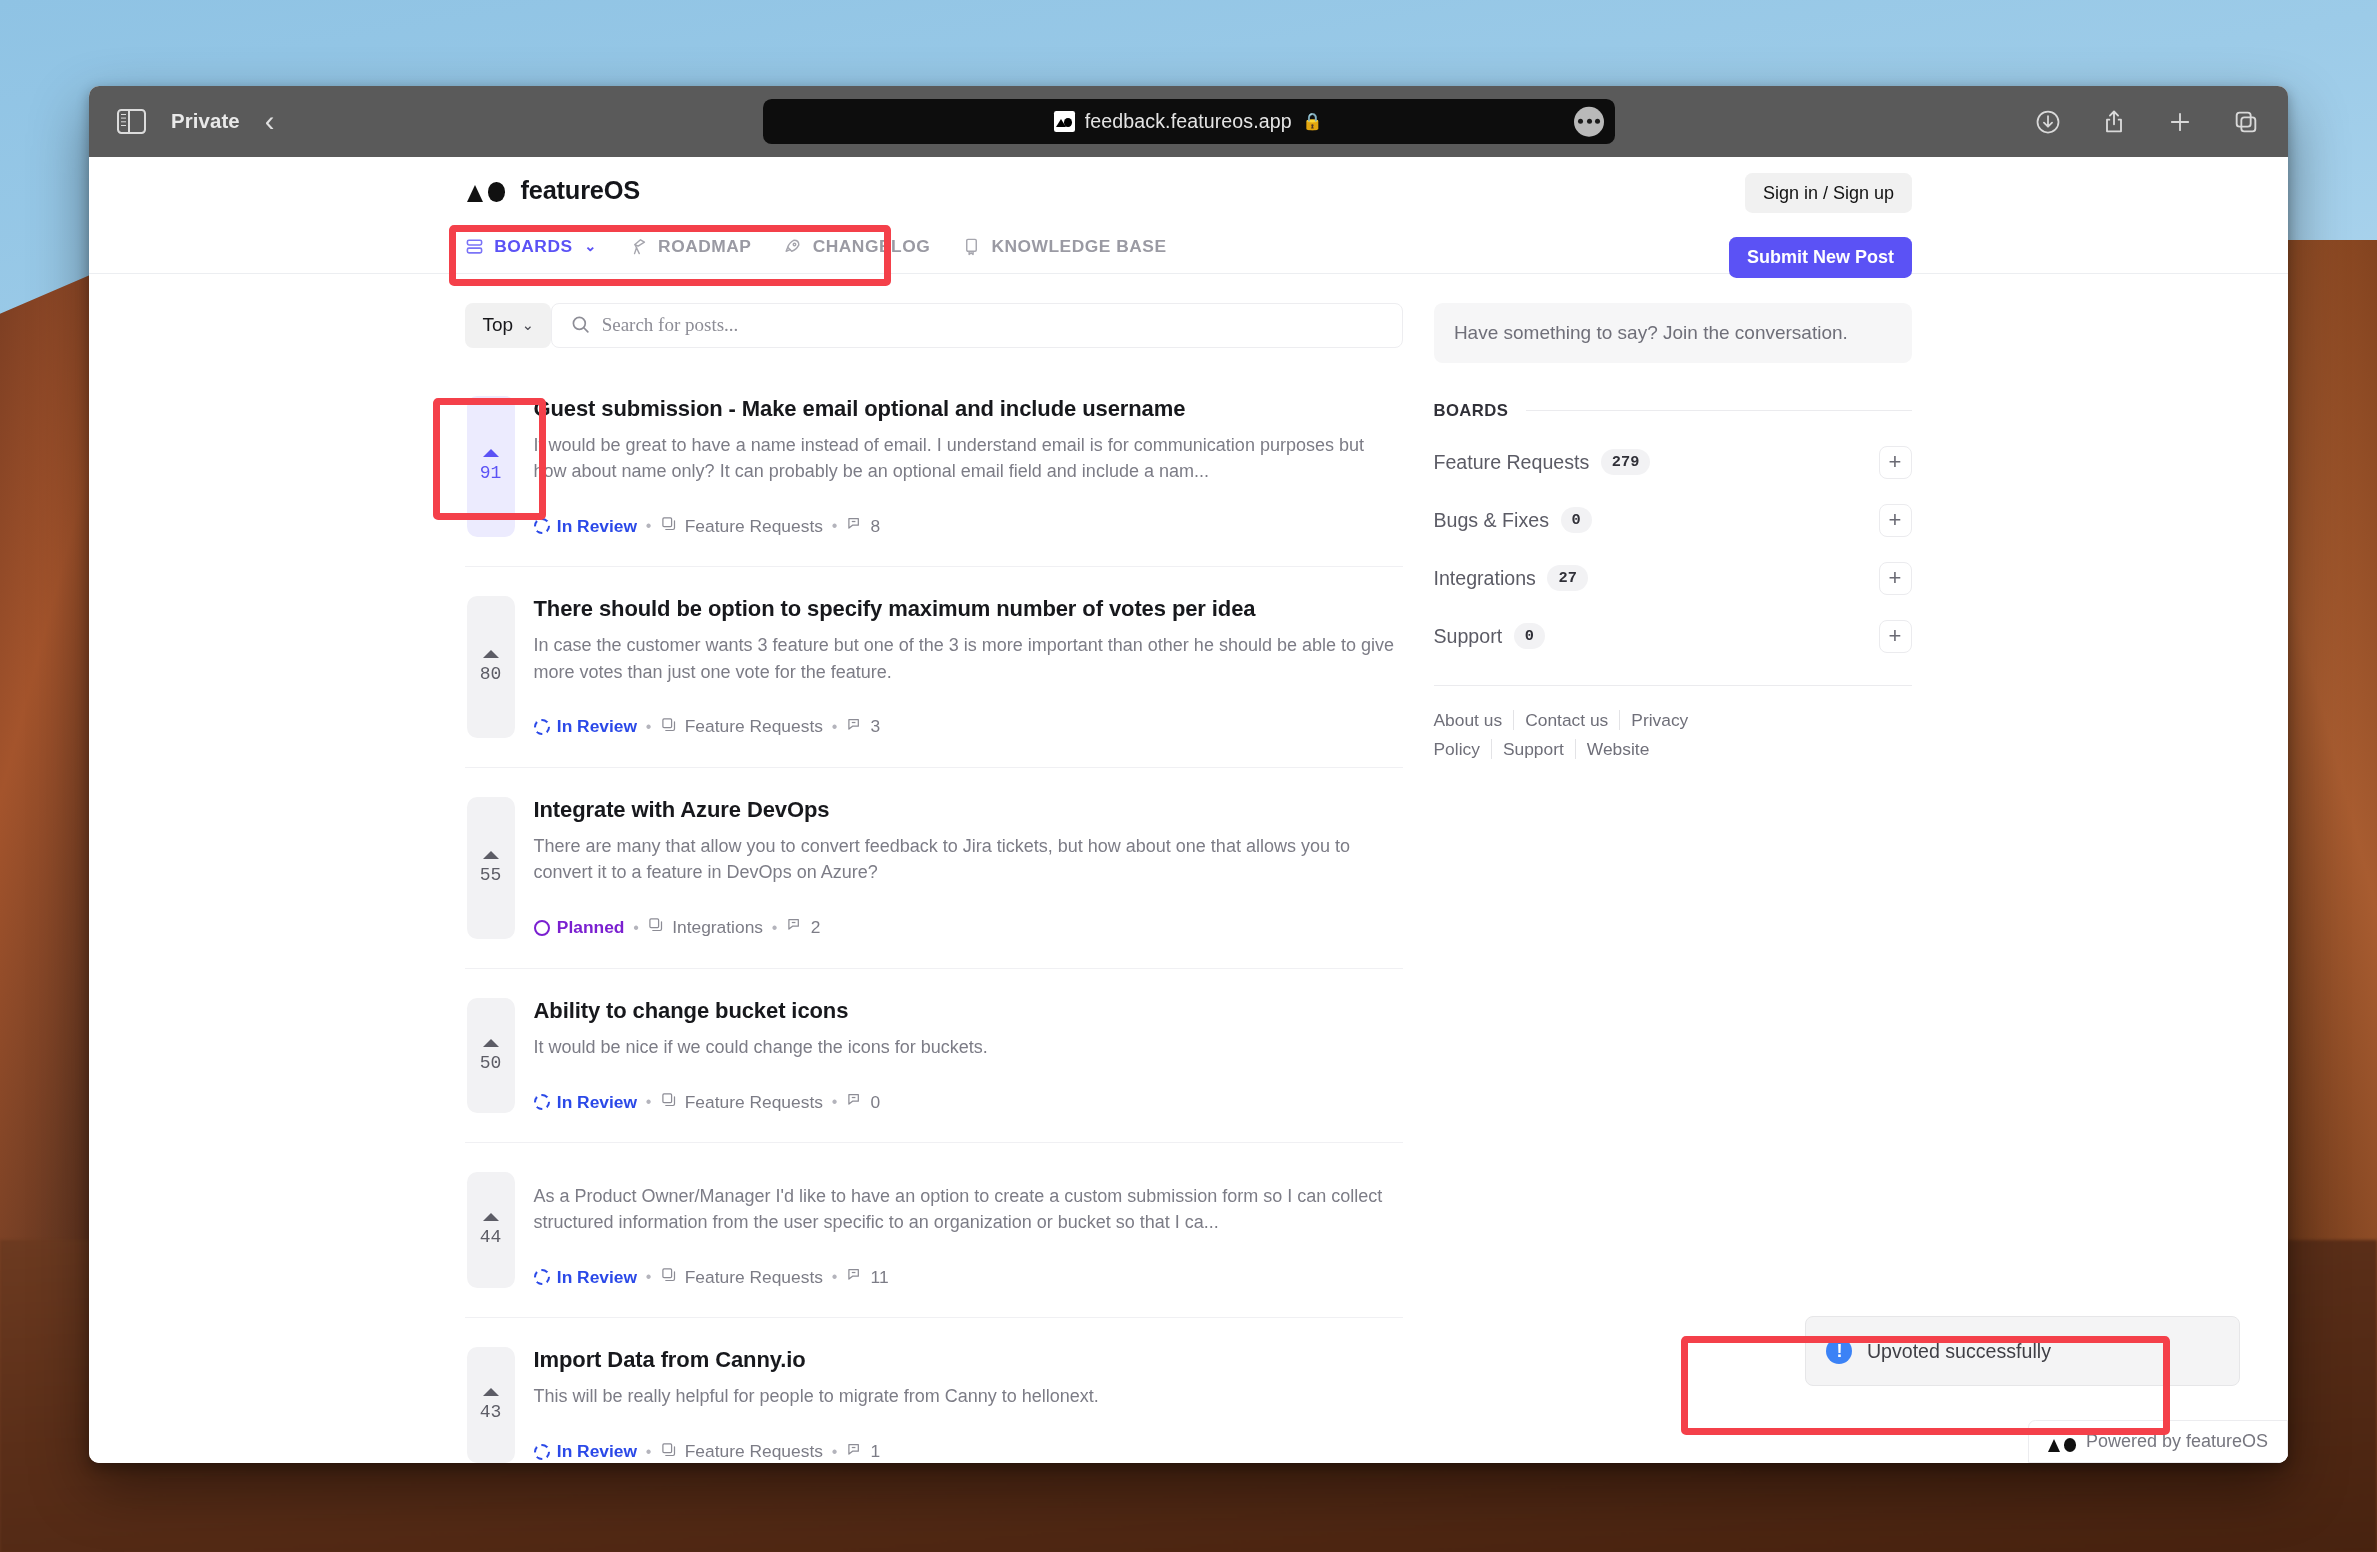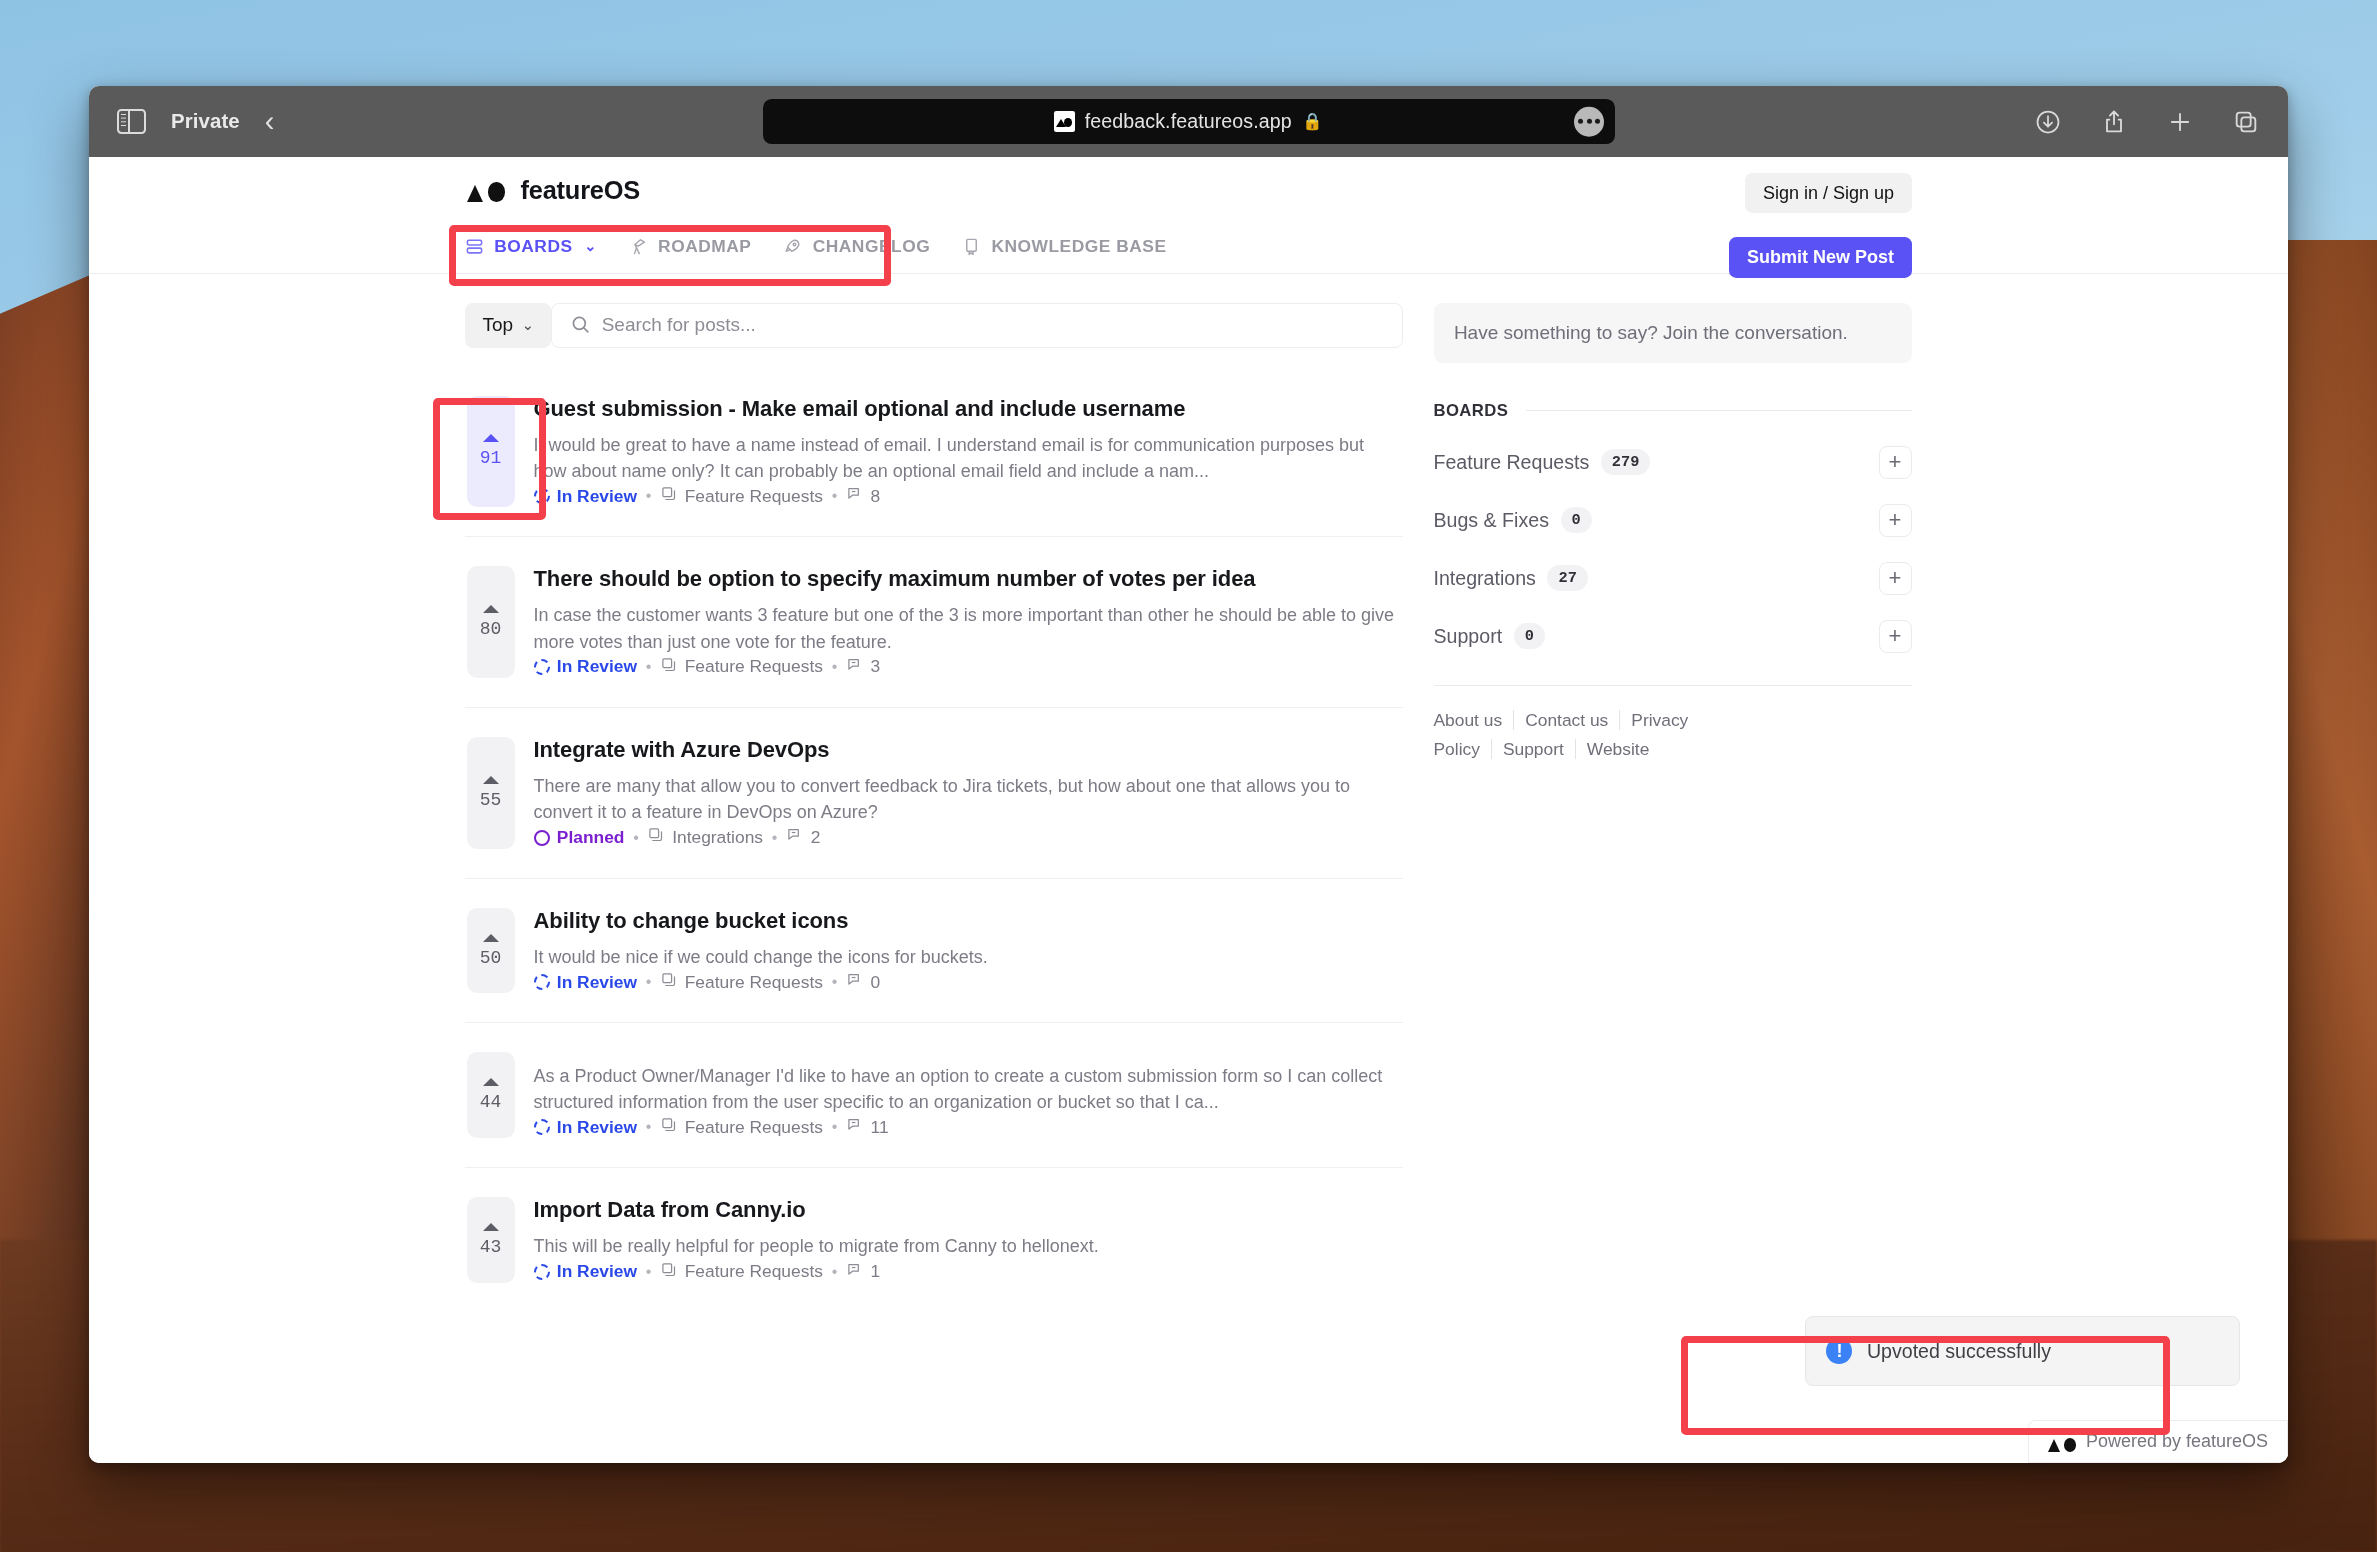--- a/index.html
+++ b/index.html
@@ -116,41 +116,41 @@
     height: 45px; padding: 0 17.4px; font-size: 19px; color: #18181b;
     display: flex; align-items: center; gap: 8.7px; font-family: inherit; cursor: pointer;
   }
   .sortbtn .chev2 { font-size: 14.5px; color: #4a4a52; }
   .searchbox {
     flex: 1; height: 45px; border: 1.5px solid #ededf0; border-radius: 8px;
     display: flex; align-items: center; gap: 11.6px; padding: 0 17.4px;
   }
   .searchbox input {
     border: none; outline: none; background: transparent;
-    font-size: 19px; color: #4b4b52; font-family: Liberation Sans, sans-serif; width: 100%;
+    font-size: 19px; color: #4b4b52; font-family: Liberation Serif, serif; width: 100%;
   }
   .searchbox input::placeholder { color: #8d8d96; }
   .posts { margin-top: 19px; }
   .post { display: flex; gap: 19px; padding: 29px 1.5px 29px 1.5px; border-bottom: 1.5px solid #f0f0f3; }
   .post:last-child { border-bottom: none; }
   .votebtn {
     width: 48px; min-height: 64px; border-radius: 10.2px;
     background: #f2f2f4; display: flex; flex-direction: column;
     align-items: center; justify-content: center; gap: 5.8px; flex: none;
     cursor: pointer; padding: 7.3px 0;
   }
   .votebtn.voted { background: #ecebfe; }
   .vote-arrow { width: 0; height: 0; border-left: 8px solid transparent; border-right: 8px solid transparent; border-bottom: 8.7px solid #5d5d66; }
   .votebtn.voted .vote-arrow { border-bottom-color: #5b52f5; }
   .vote-count { font-size: 18px; color: #5d5d66; font-family: "Liberation Mono", monospace; }
   .votebtn.voted .vote-count { color: #5b52f5; }
   .post-body { flex: 1; min-width: 0; }
   .post-title { font-size: 22px; font-weight: 600; color: #17181c; letter-spacing: -0.1px; cursor: pointer; }
   .post-desc { margin-top: 10.2px; font-size: 18px; line-height: 1.45; color: #7c7c86; }
-  .post-meta { margin-top: 1px; display: flex; align-items: center; gap: 8.7px; font-size: 17.4px; color: #7c7c86; }
+  .post-meta { margin-top: 31px; display: flex; align-items: center; gap: 8.7px; font-size: 17.4px; color: #7c7c86; }
   .status { display: flex; align-items: center; gap: 7.3px; font-weight: 700; }
   .status.inreview { color: #2b49e8; }
   .status.planned { color: #7a1fd0; }
   .st-dot {
     width: 16px; height: 16px; border-radius: 50%;
     border: 2.2px dashed currentColor;
   }
   .status.planned .st-dot { border-style: solid; }
   .meta-sep { color: #b4b4bc; font-size: 16px; }
   .meta-chunk { display: flex; align-items: center; gap: 7.3px; }

